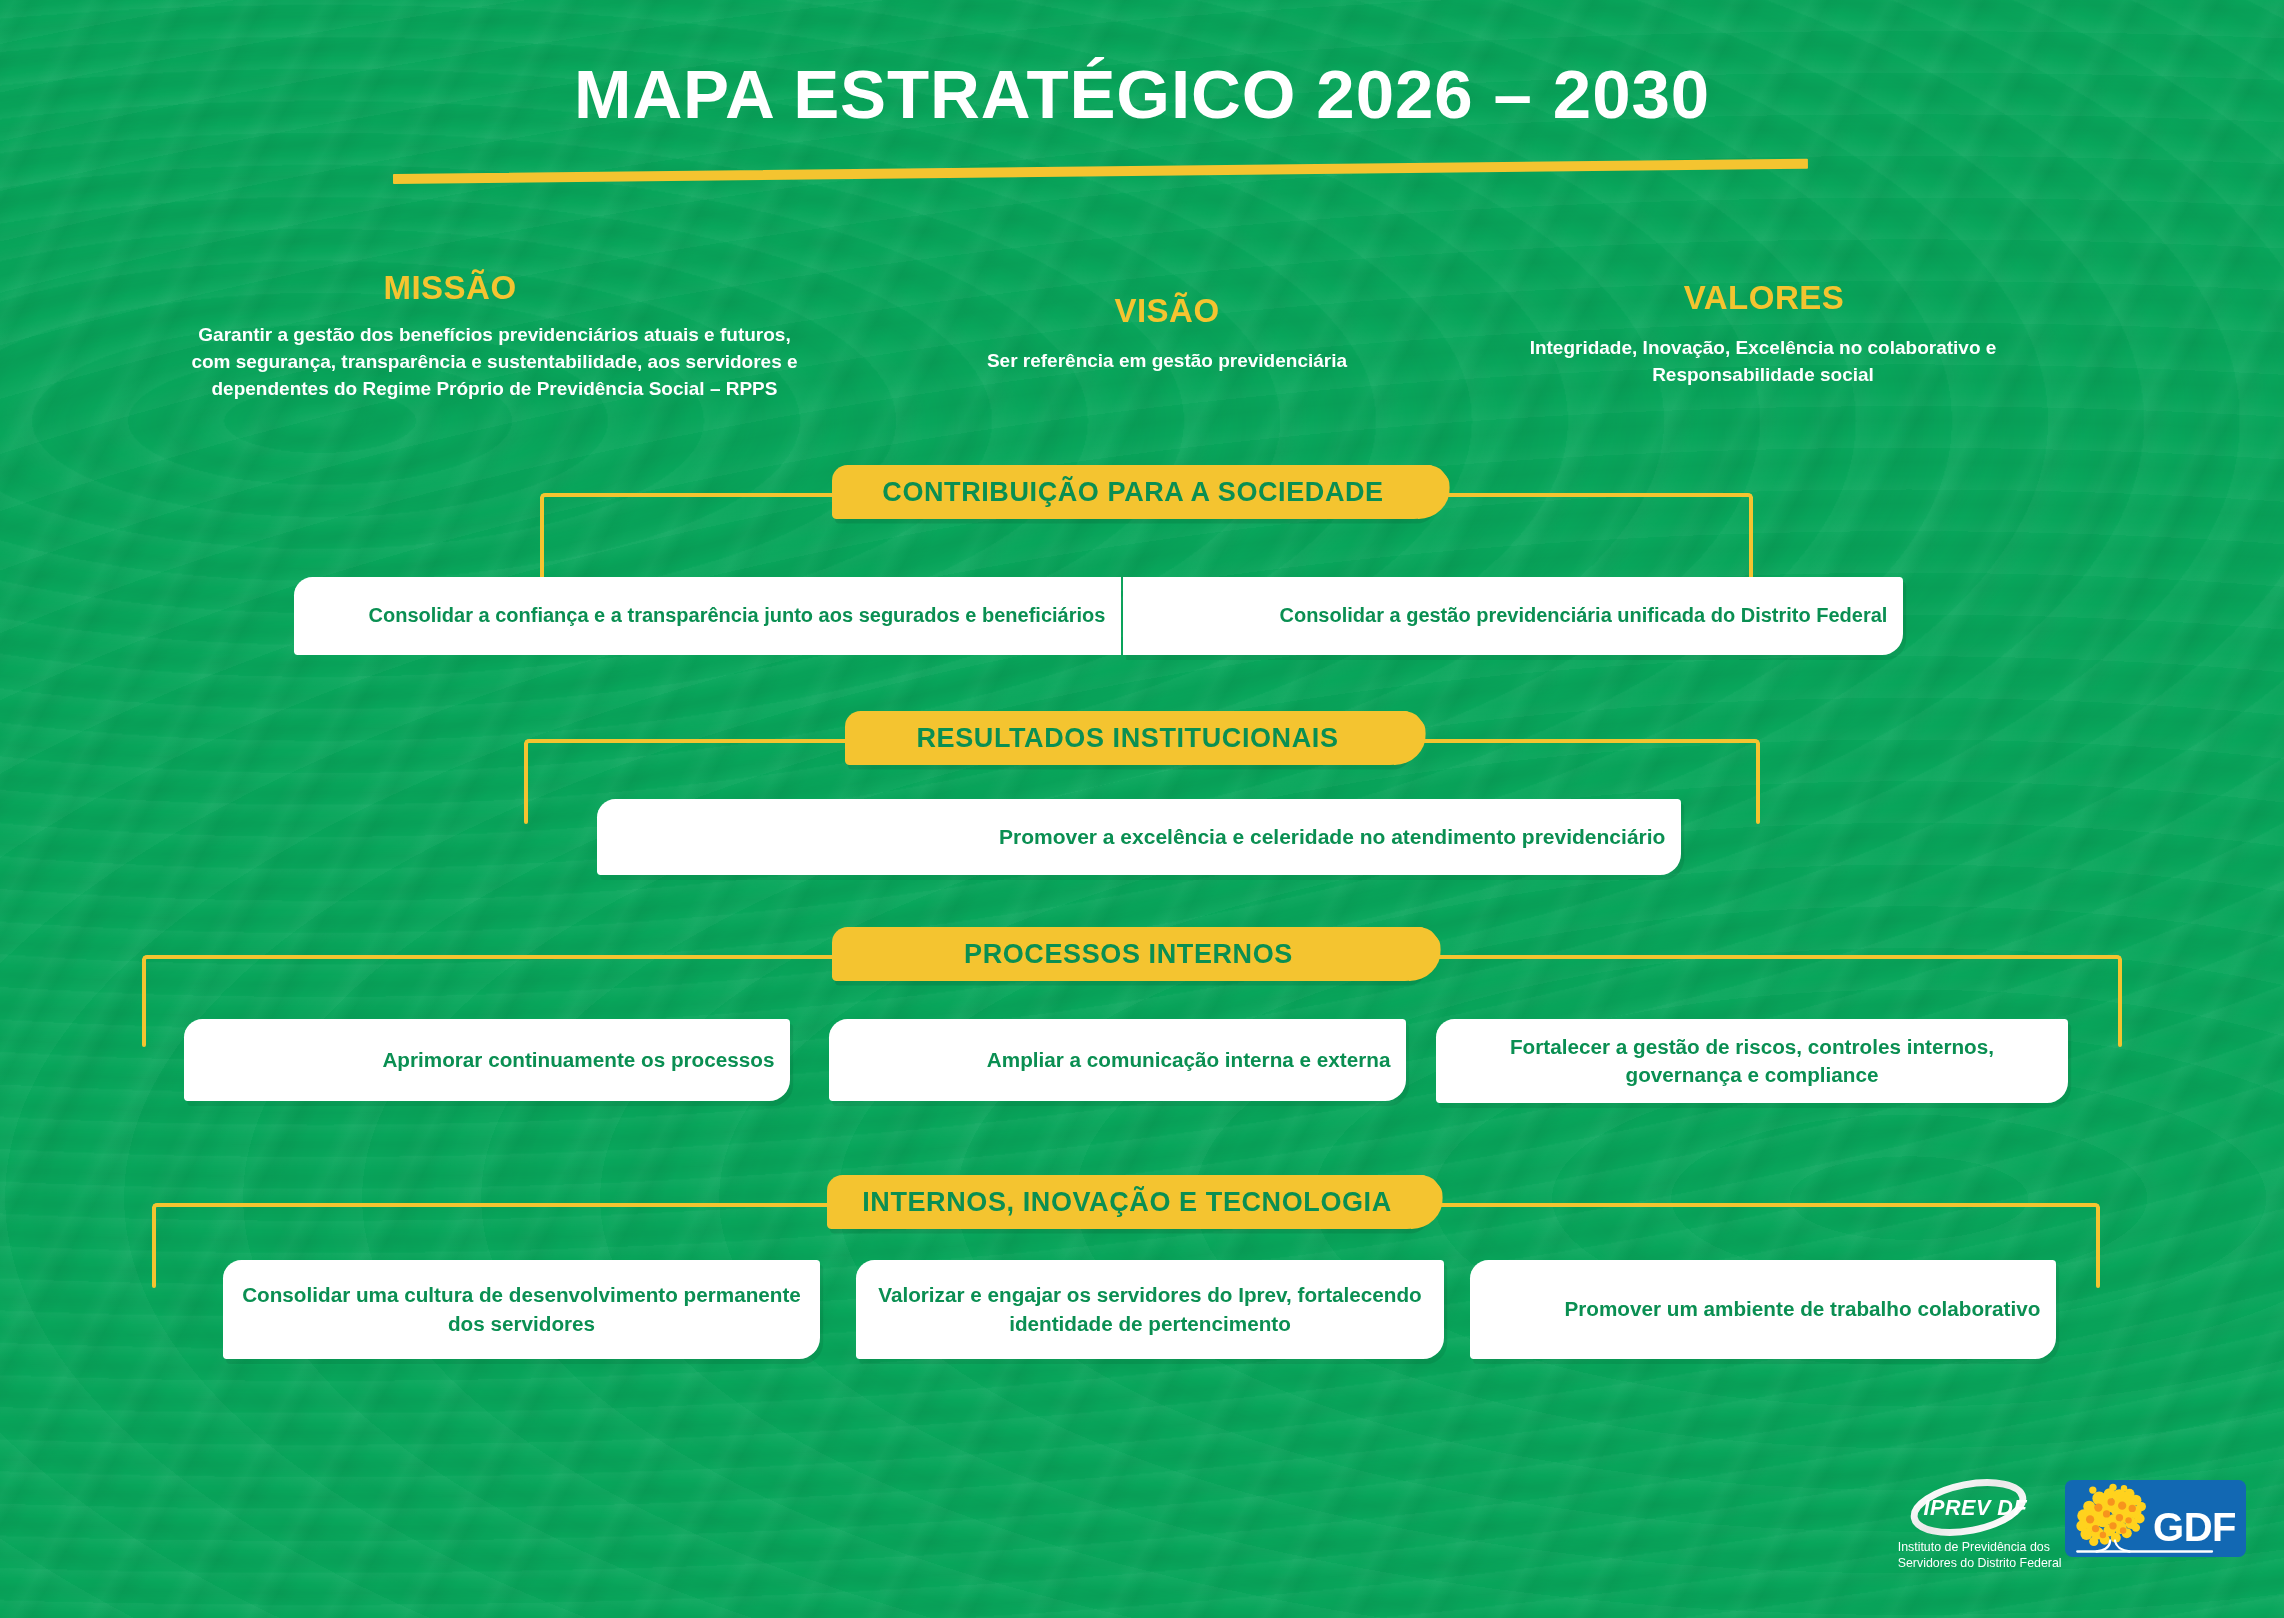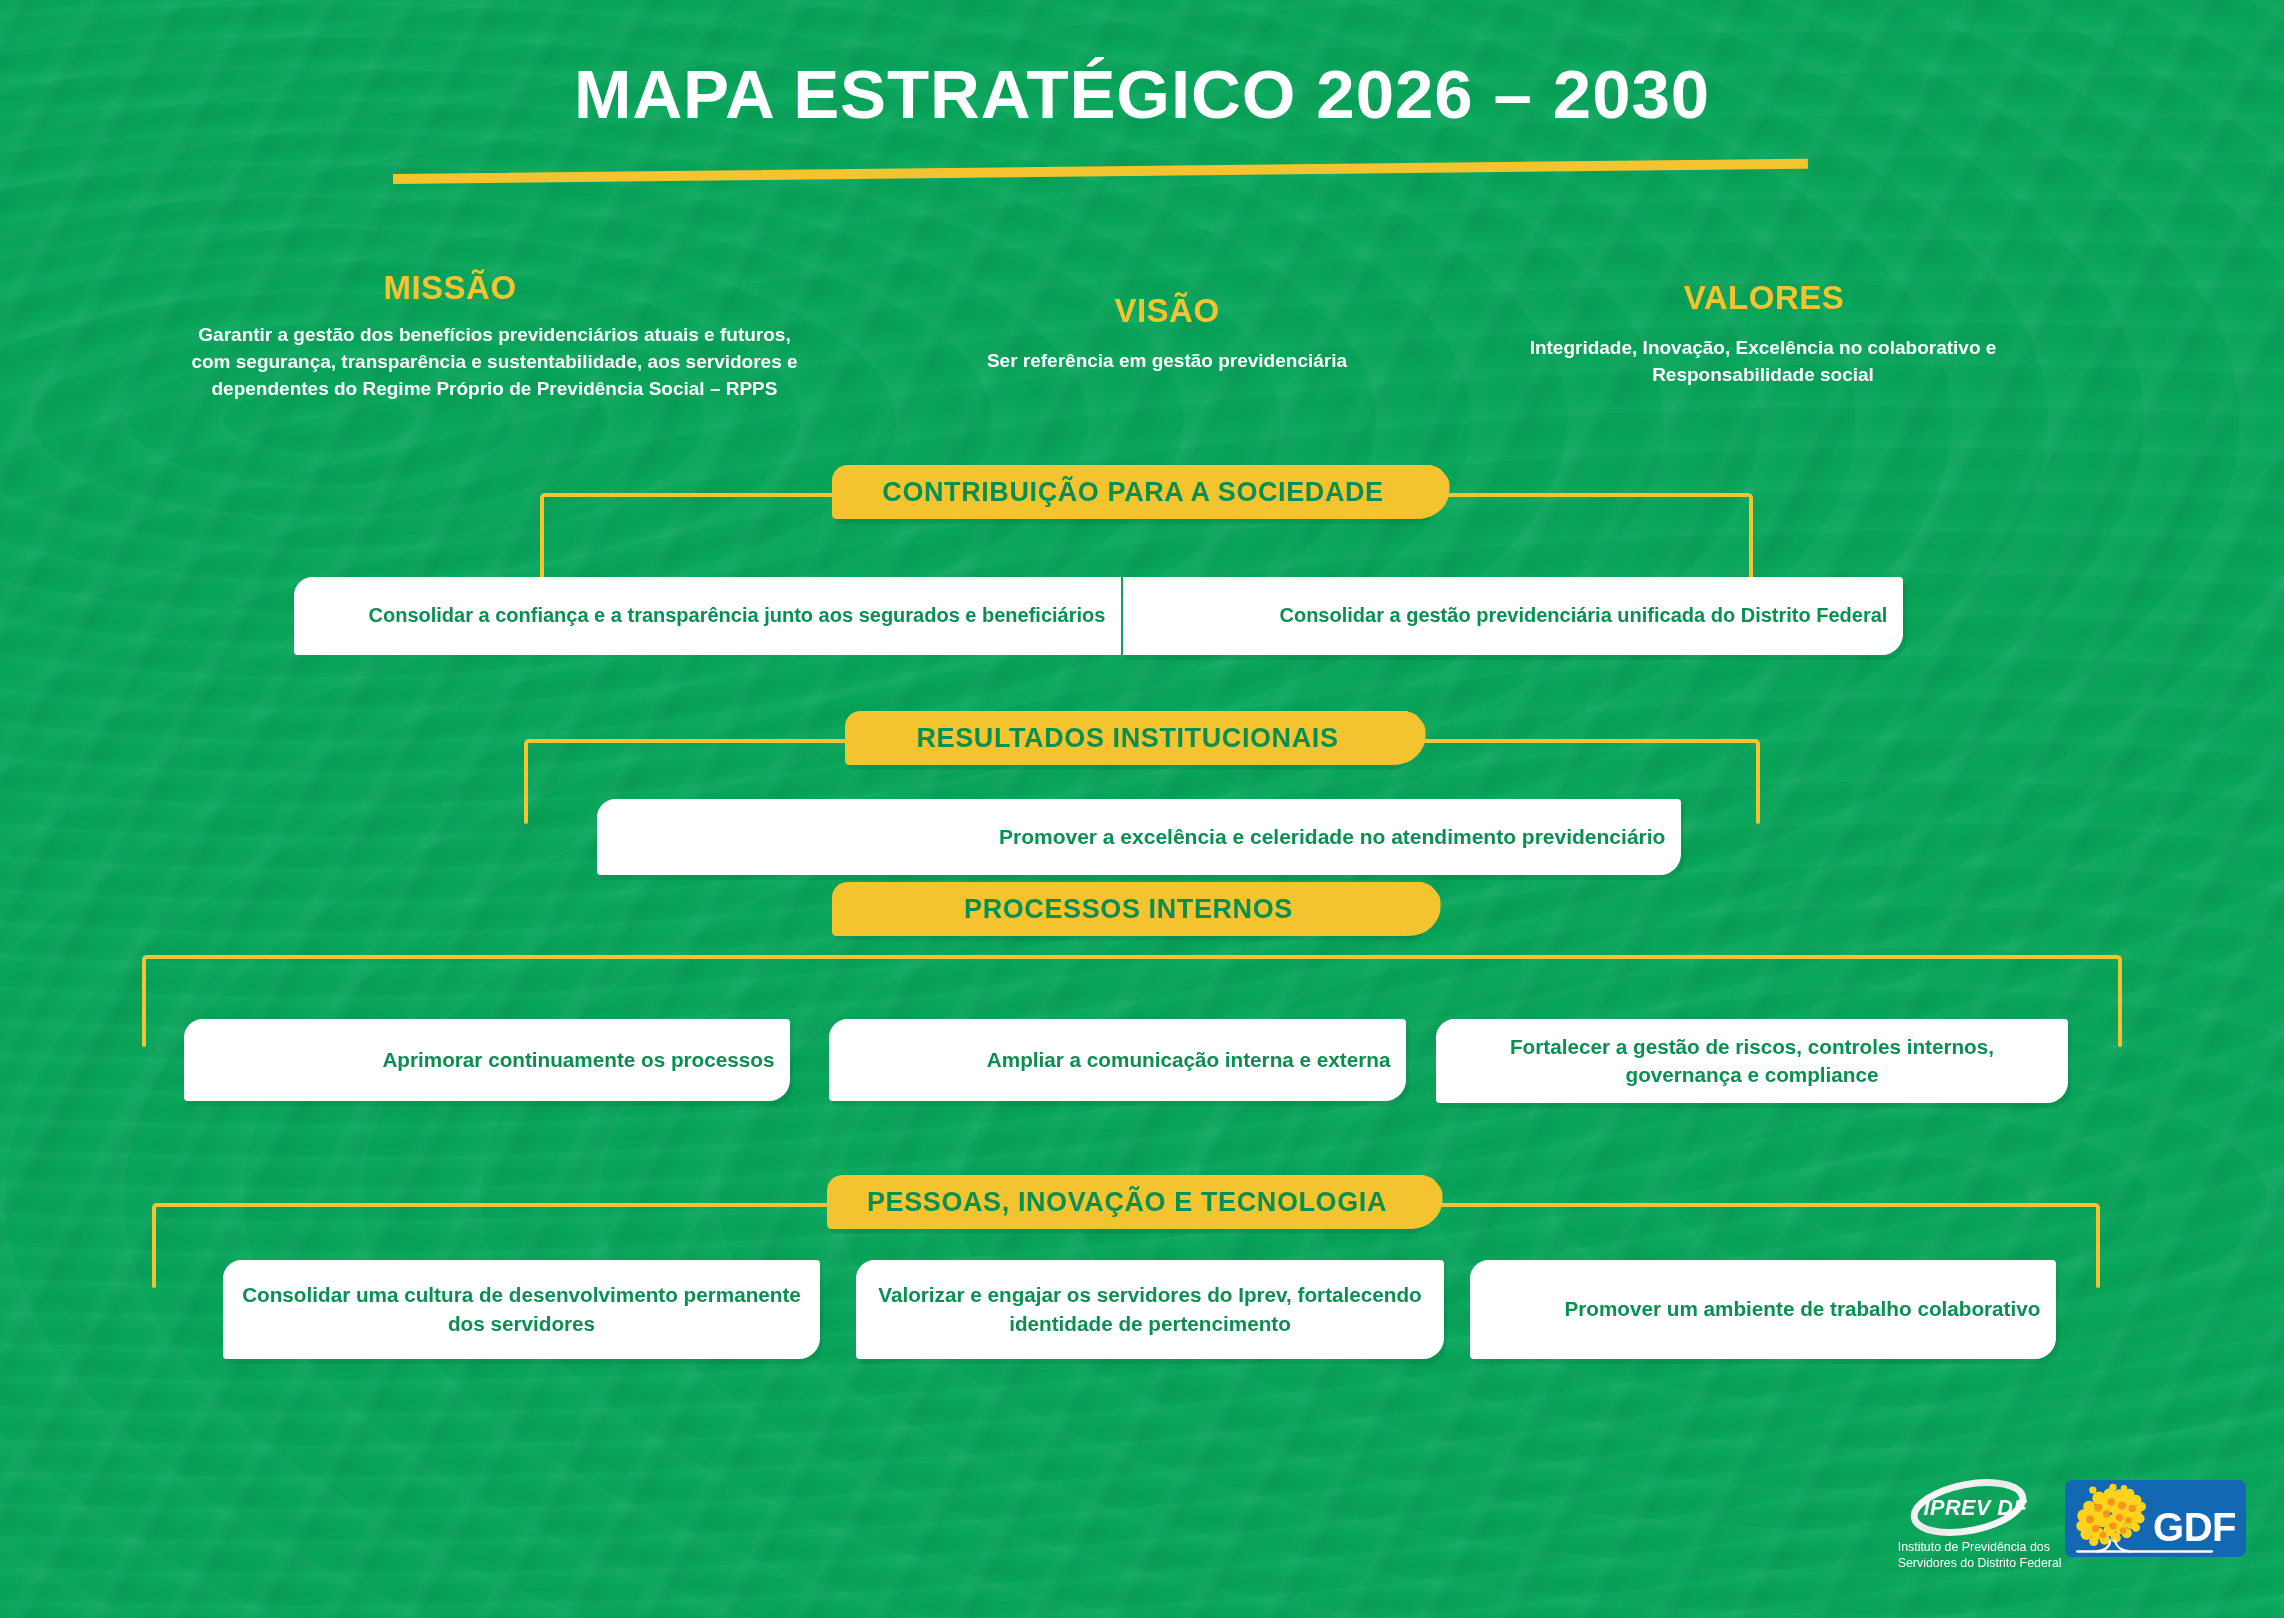--- a/index.html
+++ b/index.html
@@ -228,21 +228,21 @@
   </div>
 
   <div class="conn" style="left:142px; top:955px; width:1980px; height:92px;">
     <div class="corner-l" style="left:0;"></div>
     <div class="h" style="left:9.2px; width:1962px;"></div>
     <div class="corner-r" style="right:0;"></div>
     <div class="v" style="left:0; top:4.1px; height:88px;"></div>
     <div class="v" style="right:0; top:4.1px; height:88px;"></div>
   </div>
 
-  <div class="banner" style="left:832px; top:882px; width:593px;">
+  <div class="banner" style="left:832px; top:927px; width:593px;">
     <span>PROCESSOS INTERNOS</span>
   </div>
 
   <div class="card" style="left:184px; top:1019px; width:606px; height:82px; font-size:20.7px;">
     <span>Aprimorar continuamente os processos</span>
   </div>
   <div class="card" style="left:829px; top:1019px; width:577px; height:82px; font-size:20.7px;">
     <span>Ampliar a comunicação interna e externa</span>
   </div>
   <div class="card" style="left:1436px; top:1019px; width:632px; height:84px; font-size:20.7px;">
@@ -251,21 +251,21 @@
 
   <div class="conn" style="left:152px; top:1203px; width:1948px; height:85px;">
     <div class="corner-l" style="left:0;"></div>
     <div class="h" style="left:9.2px; width:1930px;"></div>
     <div class="corner-r" style="right:0;"></div>
     <div class="v" style="left:0; top:4.1px; height:81px;"></div>
     <div class="v" style="right:0; top:4.1px; height:81px;"></div>
   </div>
 
   <div class="banner" style="left:827px; top:1175px; width:600px;">
-    <span>PESSOAS, INOVAÇÃO E TECNOLOGIA</span>
+    <span>INTERNOS, INOVAÇÃO E TECNOLOGIA</span>
   </div>
 
   <div class="card" style="left:223px; top:1260px; width:597px; height:99px; font-size:20.7px;">
     <span>Consolidar uma cultura de desenvolvimento permanente dos servidores</span>
   </div>
   <div class="card" style="left:856px; top:1260px; width:588px; height:99px; font-size:20.7px;">
     <span>Valorizar e engajar os servidores do Iprev, fortalecendo identidade de pertencimento</span>
   </div>
   <div class="card" style="left:1470px; top:1260px; width:586px; height:99px; font-size:20.7px;">
     <span>Promover um ambiente de trabalho colaborativo</span>

